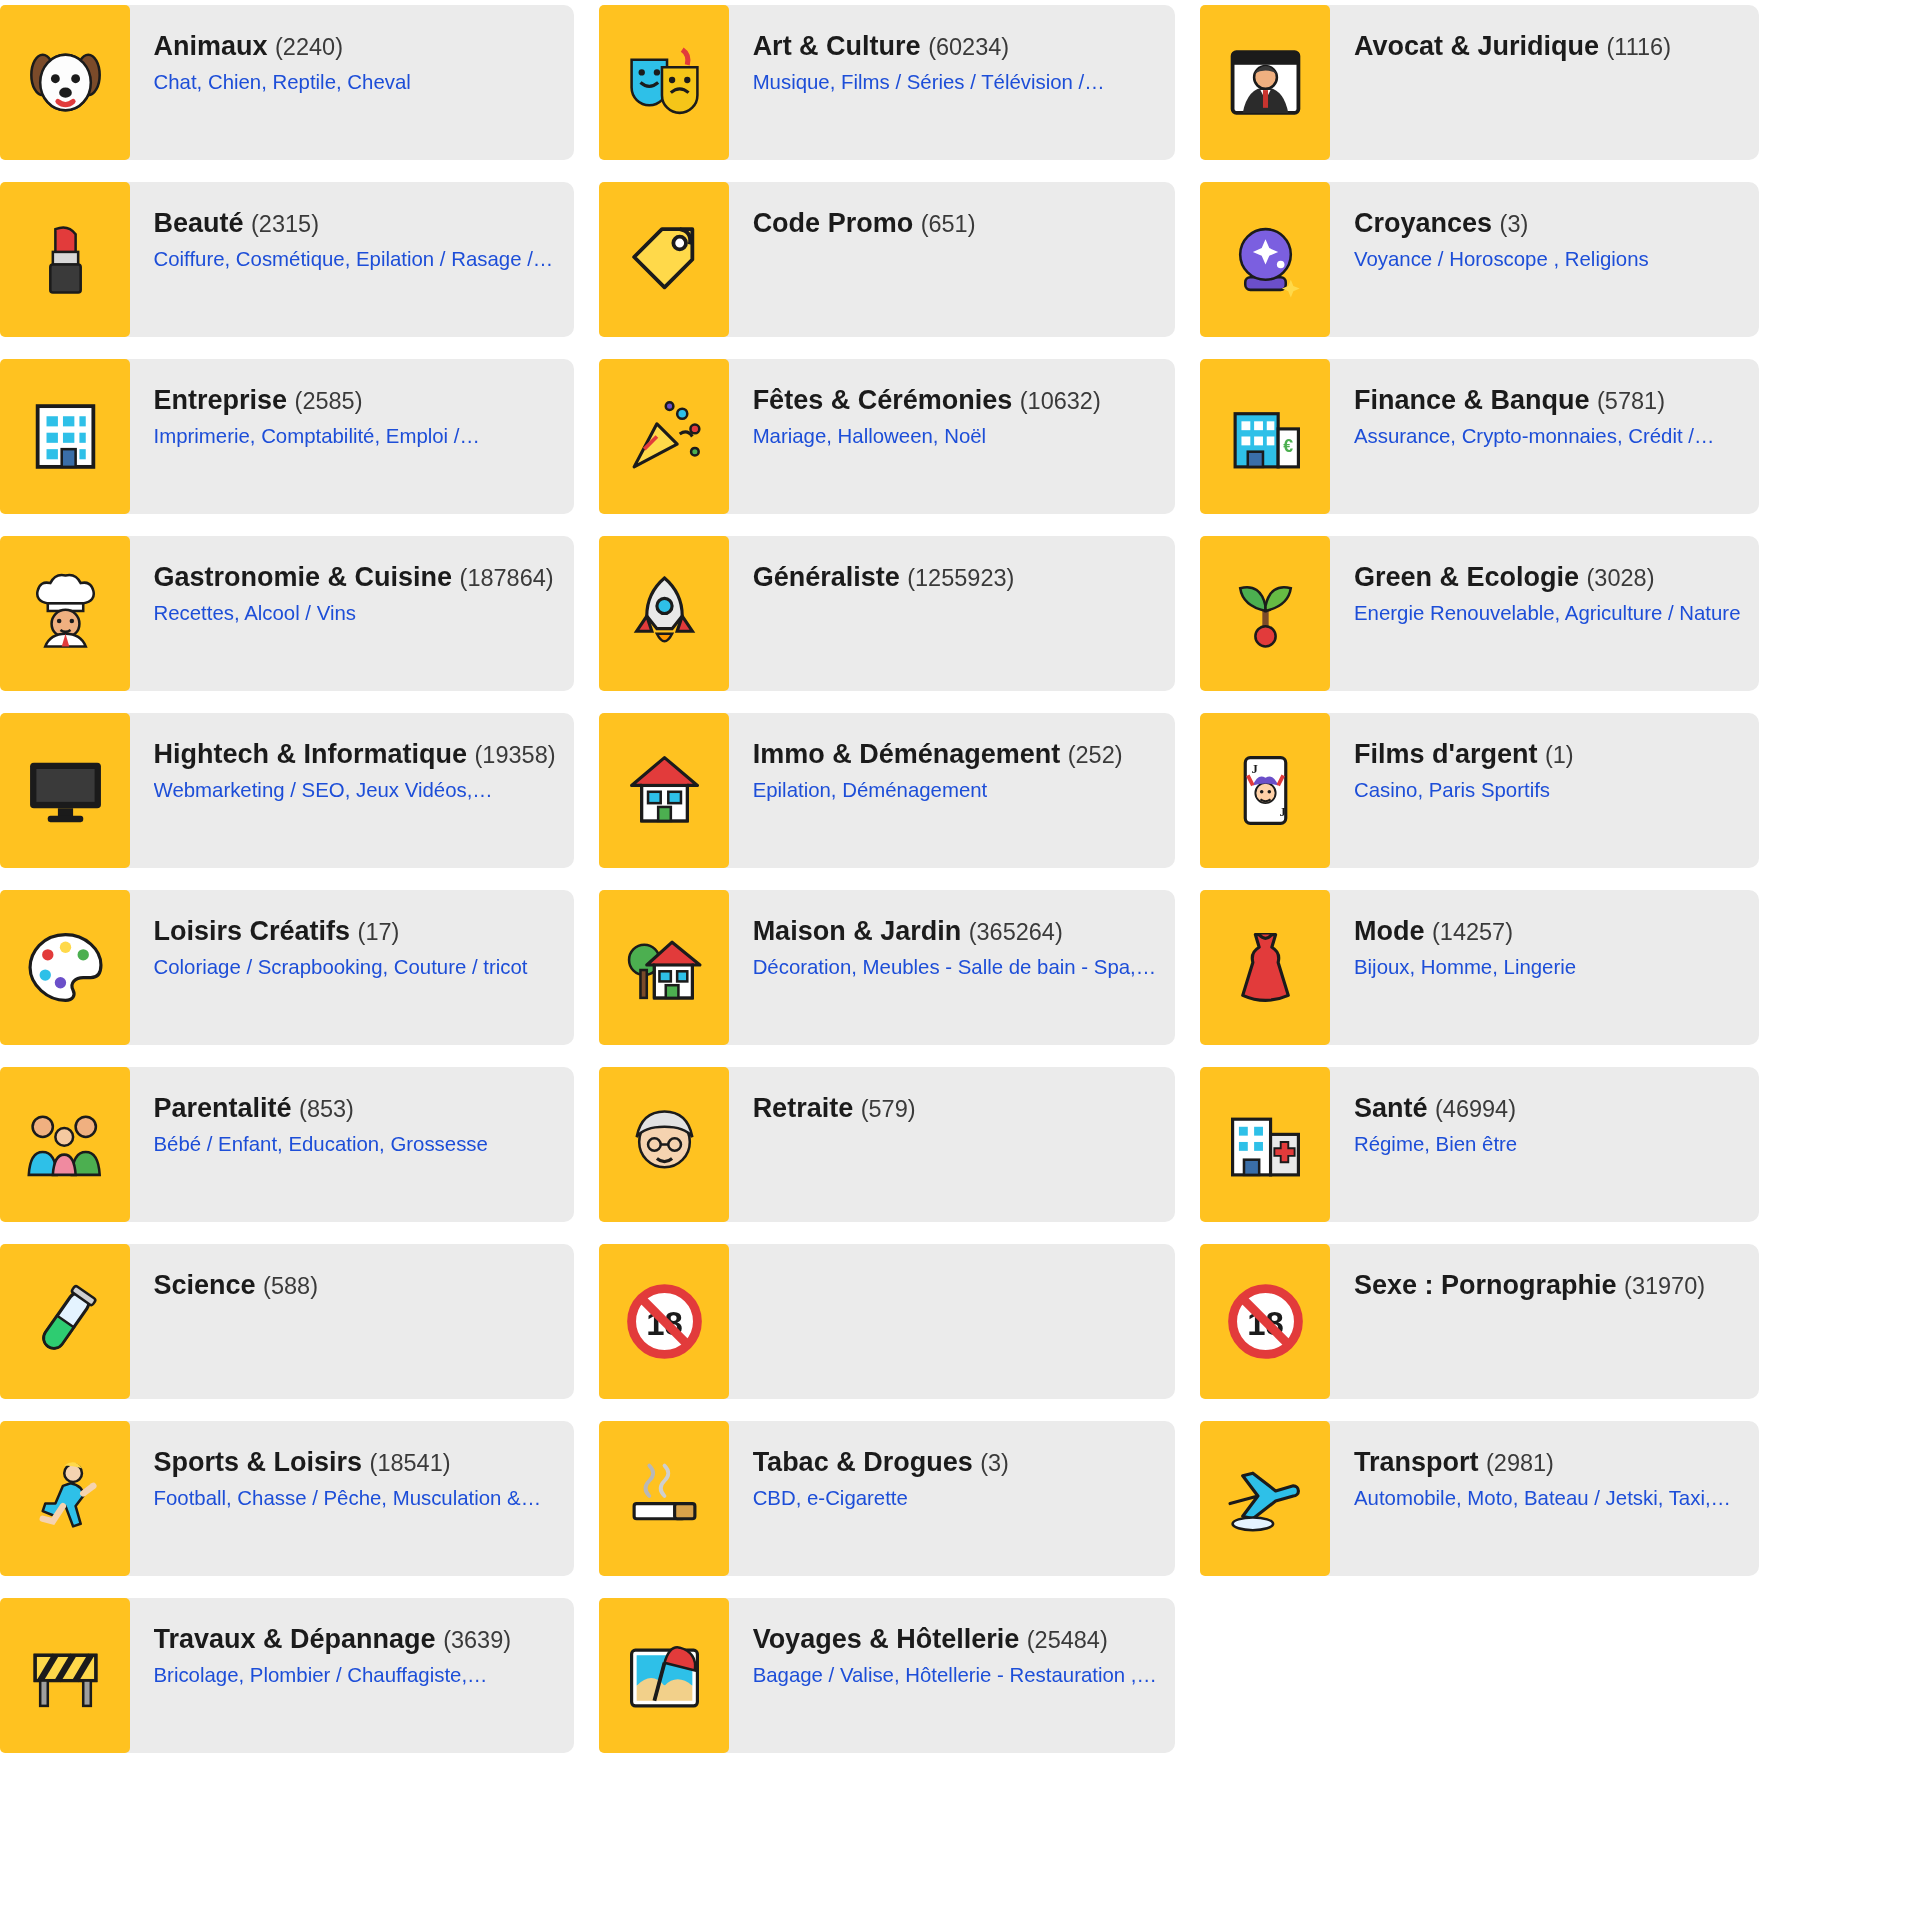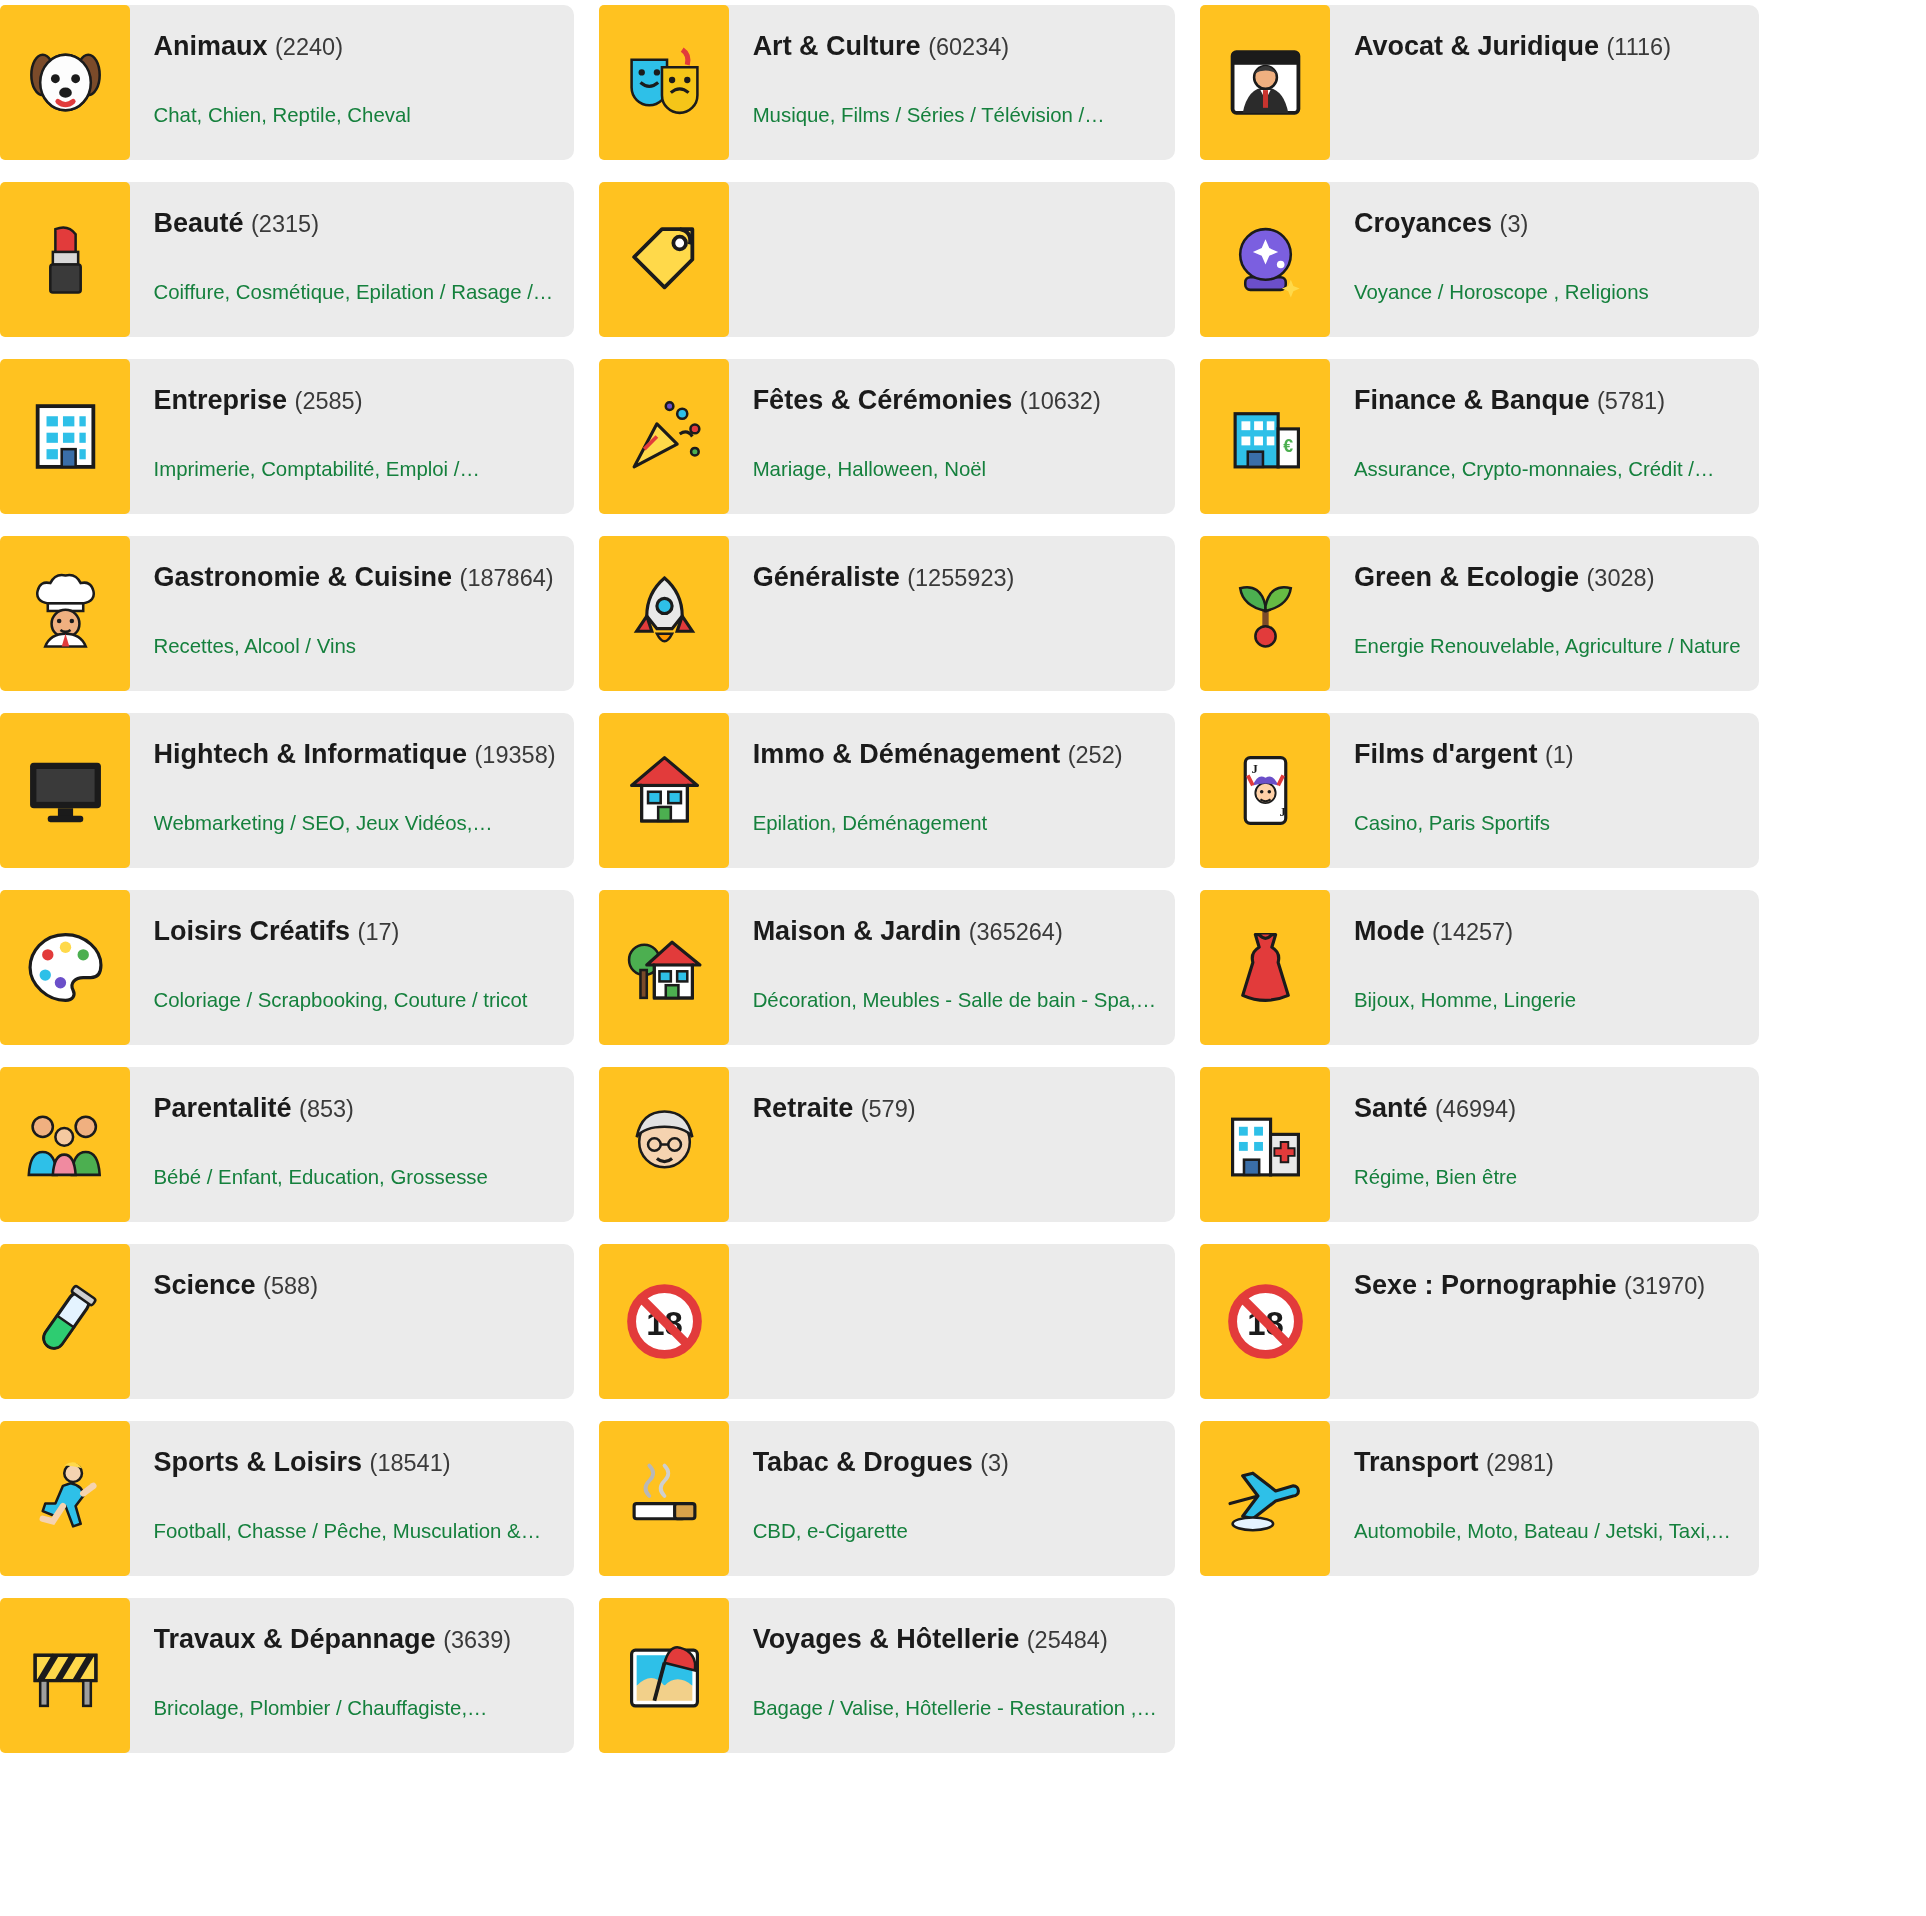--- a/index.html
+++ b/index.html
@@ -62,23 +62,23 @@
     white-space: nowrap;
     overflow: hidden;
     line-height: 1.1;
   }
   .card-title .count {
     font-weight: normal;
     font-size: 23.5px;
     color: #3a3a3a;
   }
   .card-sub {
-    margin-top: 41px;
+    margin-top: 8px;
     font-size: 20.4px;
-    color: #15803d;
+    color: #1d4ed8;
     white-space: nowrap;
     overflow: hidden;
     text-overflow: ellipsis;
     line-height: 1.2;
   }
   .card-sub:empty { margin: 0; }
 </style>
 </head>
 <body>
 
@@ -158,20 +158,24 @@
       </div>
     </div>
     <div class="card">
       <div class="icon-box">
         <svg viewBox="0 0 64 64">
           <path d="M8 30 L30 8 h24 v24 L32 54 z" fill="#ffd94a" stroke="#1b1b1b" stroke-width="3" stroke-linejoin="round"></path>
           <circle cx="44" cy="19" r="5" fill="#ffffff" stroke="#1b1b1b" stroke-width="3"></circle>
           <path d="M44 8 q10 2 8 12" stroke="#1b1b1b" stroke-width="3" fill="none"></path>
         </svg>
       </div>
+      <div class="card-body">
+        <div class="card-title"><span class="name">Code Promo</span> <span class="count">(651)</span></div>
+        <div class="card-sub"></div>
+      </div>
     </div>
     <div class="card">
       <div class="icon-box">
         <svg viewBox="0 0 64 64">
           <rect x="16" y="46" width="32" height="10" rx="4" fill="#6b4fc9" stroke="#1b1b1b" stroke-width="2"></rect>
           <circle cx="32" cy="28" r="20" fill="#7b5fe0" stroke="#1b1b1b" stroke-width="2"></circle>
           <path d="M32 16 l3 7 l7 3 l-7 3 l-3 7 l-3 -7 l-7 -3 l7 -3z" fill="#ffffff"></path>
           <circle cx="44" cy="36" r="3" fill="#ffffff"></circle>
           <path d="M52 48 l2 5 l5 2 l-5 2 l-2 5 l-2 -5 l-5 -2 l5 -2z" fill="#ffd94a"></path>
         </svg>

